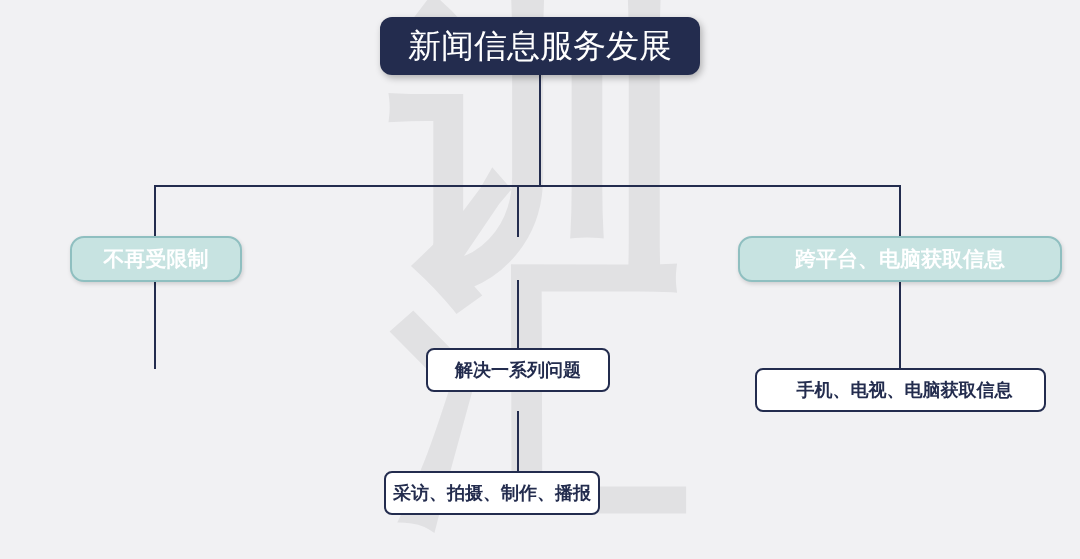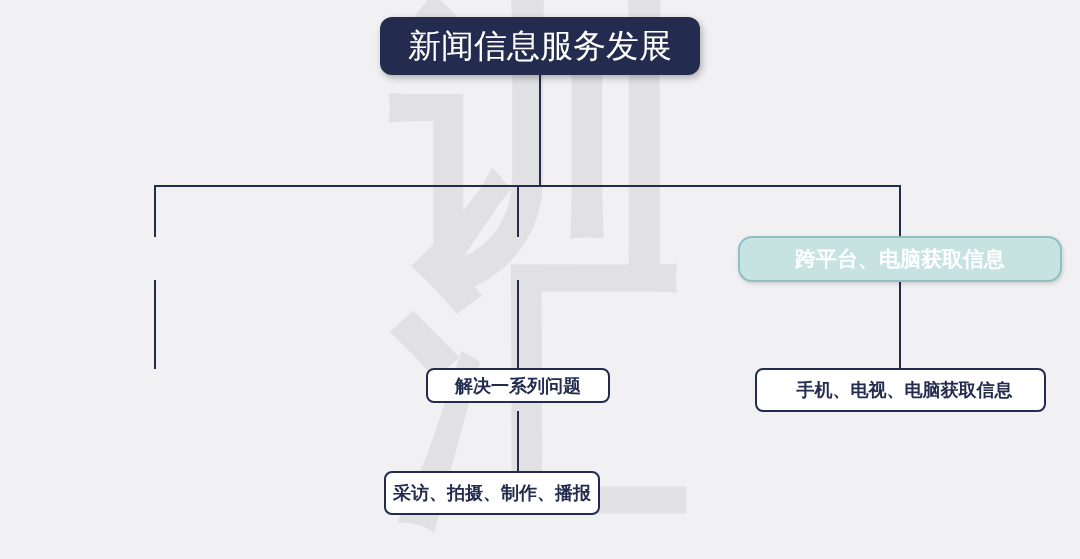--- a/index.html
+++ b/index.html
@@ -75,21 +75,21 @@
   .l-left-child   { left:154px; top:280px; width:2px;   height:89px; }
   .l-mid-child    { left:517px; top:280px; width:2px;   height:89px; }
   .l-right-child  { left:899px; top:280px; width:2px;   height:89px; }
   .l-mid-grand    { left:517px; top:411px; width:2px;   height:87px; }
   
   .p-title        { left:380px; top:17px;  width:320px; height:58px; }
   .p-branch-left  { left:70px;  top:236px; width:172px; height:46px; }
   .p-branch-mid   { left:406px; top:236px; width:224px; height:46px; }
   .p-branch-right { left:738px; top:236px; width:324px; height:46px; }
   .p-leaf-left    { left:14px;  top:368px; width:285px; height:44px; }
-  .p-leaf-mid     { left:426px; top:368px; width:184px; height:35px;font-family:Liberation Serif, serif; }
+  .p-leaf-mid     { left:426px; top:348px; width:184px; height:44px;font-family:Liberation Serif, serif; }
   .p-leaf-right   { left:755px; top:368px; width:291px; height:44px;padding-left:8px; }
   .p-leaf-grand   { left:384px; top:471px; width:216px; height:44px;font-family:Liberation Serif, serif; }
 </style>
 </head>
 <body>
 
 <div class="canvas">
 
   <div class="watermark">
     <span>训</span>
@@ -101,20 +101,21 @@
   <div class="line l-left-drop"></div>
   <div class="line l-mid-drop"></div>
   <div class="line l-right-drop"></div>
   <div class="line l-left-child"></div>
   <div class="line l-mid-child"></div>
   <div class="line l-right-child"></div>
   <div class="line l-mid-grand"></div>
 
   <div class="node title-node p-title">新闻信息服务发展</div>
 
+  <div class="node teal-node p-branch-left">不再受限制</div>
 
 
   <div class="node teal-node p-branch-right">跨平台、电脑获取信息</div>
 
 
   <div class="node leaf-node p-leaf-mid">解决一系列问题</div>
 
   <div class="node leaf-node p-leaf-right">手机、电视、电脑获取信息</div>
 
   <div class="node leaf-node p-leaf-grand">采访、拍摄、制作、播报</div>

